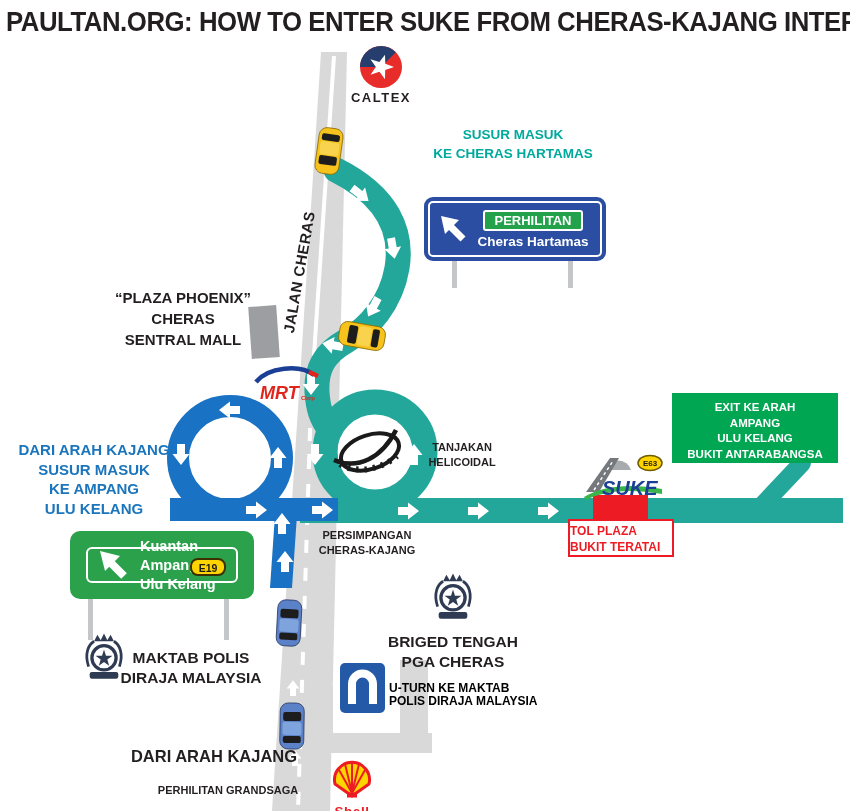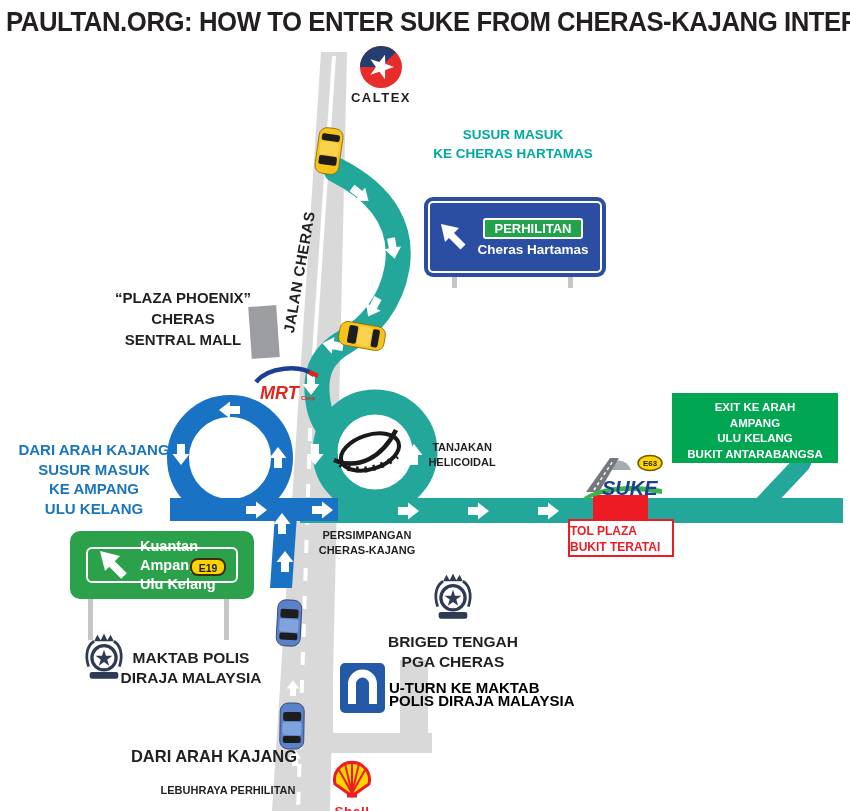--- a/index.html
+++ b/index.html
@@ -12,42 +12,42 @@
     letter-spacing:-0.5px;transform:scaleX(0.92);transform-origin:left top;white-space:nowrap;}
   .teal-note{color:#00A99D;font-size:13.5px;line-height:18.5px;}
   .blue-note{color:#1B75BC;font-size:15px;line-height:19.5px;}
   .blk-lg{font-size:15px;line-height:21px;}
   .blk-md{font-size:15.5px;line-height:20px;}
   .blk-sm{font-size:11px;line-height:14.5px;}
   #jalan-cheras{position:absolute;left:299px;top:272px;font-size:15px;letter-spacing:0.5px;
     transform:translate(-50%,-50%) rotate(-80deg);transform-origin:center;}
   #caltex-label{font-size:13px;letter-spacing:1.5px;}
   
-  .sign-blue{position:absolute;left:424px;top:197px;width:182px;height:80px;background:#2B4EA2;
+  .sign-blue{position:absolute;left:424px;top:197px;width:182px;height:64px;background:#2B4EA2;
     border-radius:9px;box-sizing:border-box;padding:4px;}
   .sign-blue-inner{border:2px solid #fff;border-radius:5px;height:100%;box-sizing:border-box;
     display:flex;align-items:center;padding:0 6px;}
   .chip-green{background:#23A14B;border:2px solid #fff;border-radius:3px;color:#fff;
     font-weight:bold;font-size:13px;padding:1px 9px;display:inline-block;}
   .sign-blue .dest{color:#fff;font-size:13.5px;font-weight:bold;margin-top:3px;}
   .sign-green{position:absolute;left:70px;top:531px;width:184px;height:68px;background:#2AA14A;
     border-radius:10px;box-sizing:border-box;padding:16px;}
   .sign-green-inner{border:2px solid #fff;border-radius:6px;height:100%;box-sizing:border-box;
     display:flex;align-items:center;padding:0 8px;position:relative;}
   .sign-green .dests{color:#fff;font-size:14.5px;font-weight:bold;line-height:19px;text-align:left;margin-left:8px;}
   .badge-e19{position:absolute;right:10px;top:9px;width:36px;height:18px;background:#FFD400;
     border:2px solid #3a3000;border-radius:8px;color:#1a1a1a;font-size:10.5px;font-weight:bold;
     text-align:center;line-height:17px;box-sizing:border-box;}
   .sign-exit{position:absolute;left:672px;top:393px;width:166px;height:70px;background:#00A651;
     color:#fff;font-weight:bold;font-size:11.5px;line-height:15.5px;text-align:center;
     box-sizing:border-box;padding-top:7px;}
   .tol-box{position:absolute;left:568px;top:519px;width:106px;height:38px;background:#fff;
     border:2px solid #ED1C24;color:#ED1C24;font-weight:bold;font-size:12px;line-height:15.5px;
     text-align:left;box-sizing:border-box;padding-top:3px;}
-  #uturn-label{position:absolute;left:389px;top:682px;font-size:15px;line-height:12.5px;
+  #uturn-label{position:absolute;left:389px;top:682px;font-size:12px;line-height:12.5px;
     font-weight:bold;text-align:left;}
   #shell-label{color:#ED1C24;font-size:13.5px;letter-spacing:0.5px;}
 </style>
 </head>
 <body>
 
 <div class="map">
 
 <svg width="850" height="811" viewBox="0 0 850 811" style="position:absolute;left:0;top:0;">
   <defs>
@@ -279,17 +279,17 @@
   <div>PGA CHERAS</div>
 </div>
 
 <div id="uturn-label">
   <div>U-TURN KE MAKTAB</div>
   <div>POLIS DIRAJA MALAYSIA</div>
 </div>
 
 <div class="lbl ctr" style="left:214px;top:747px;font-size:16.5px;">DARI ARAH KAJANG</div>
 
-<div class="lbl ctr" style="left:228px;top:784px;font-size:11px;">LEBUHRAYA PERHILITAN</div>
+<div class="lbl ctr" style="left:228px;top:784px;font-size:11px;">PERHILITAN GRANDSAGA</div>
 
 <div class="lbl ctr" id="shell-label" style="left:352px;top:796px;margin-top:8px;">Shell</div>
 
 </div>
 
 </body></html>

